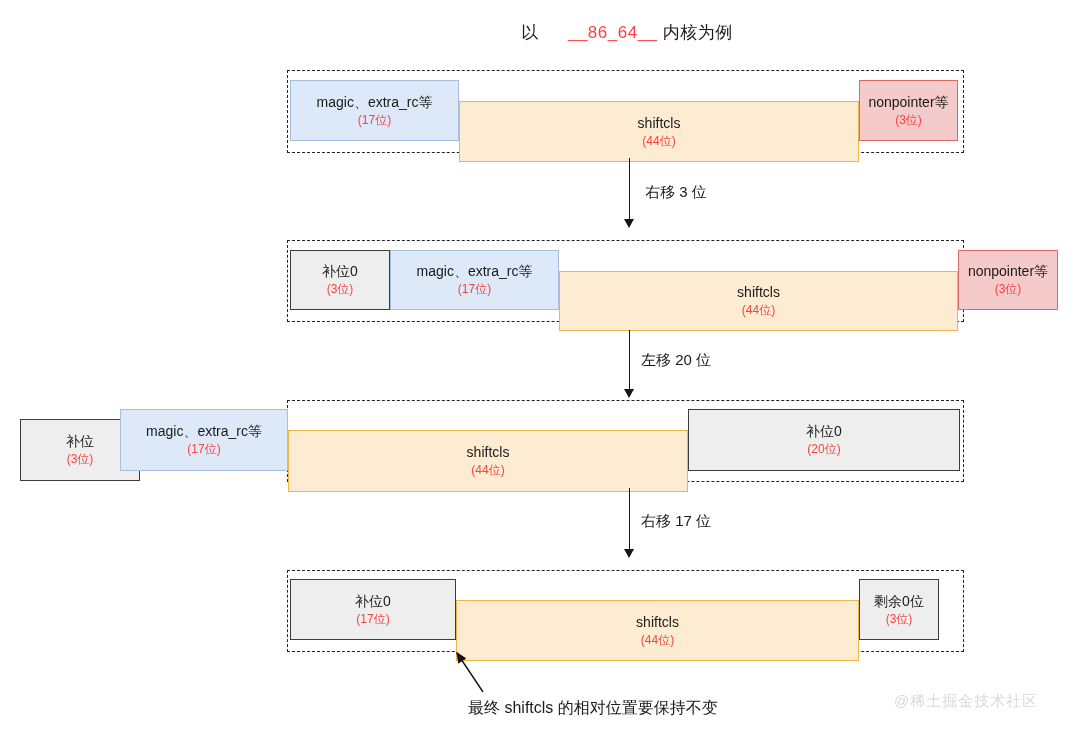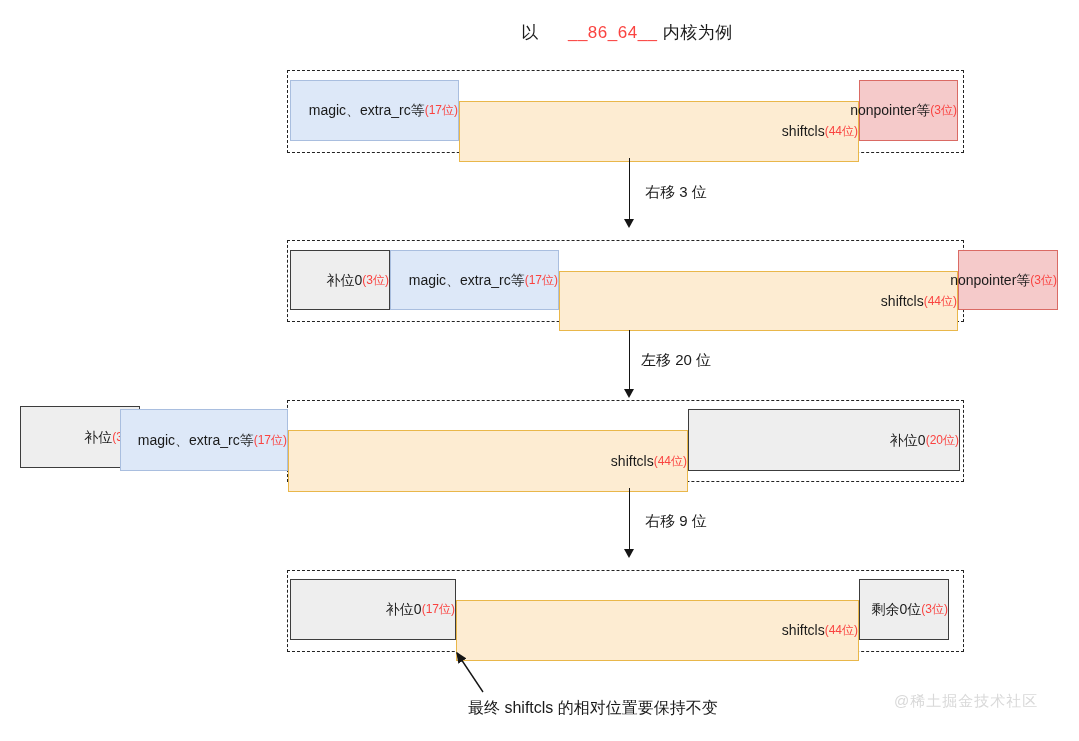--- a/index.html
+++ b/index.html
@@ -16,21 +16,21 @@
   }
   .title{
     position:absolute;top:21px;left:627px;transform:translateX(-50%);
     font-size:17px;font-weight:400;white-space:nowrap;letter-spacing:.5px;
   }
   .title .hl{color:var(--accent_red);margin-left:24px;}
   .dashed{
     position:absolute;border:1.3px dashed #222;background:transparent;
   }
   .block{
-    position:absolute;display:flex;flex-direction:row;align-items:center;justify-content:flex-end;
+    position:absolute;display:flex;flex-direction:column;align-items:center;justify-content:center;
     text-align:center;line-height:1.35;box-sizing:border-box;
   }
   .blabel{font-size:14px;color:var(--ink);white-space:nowrap;}
   .bbits{font-size:12px;color:var(--accent_red);white-space:nowrap;}
   .b-blue{background:var(--blue_fill);border:1px solid var(--blue_border);}
   .b-orange{background:var(--orange_fill);border:1.4px solid var(--orange_border);margin-top:21px;}
   .b-pink{background:var(--pink_fill);border:1.4px solid var(--pink_border);}
   .b-gray{background:var(--gray_fill);border:1.4px solid var(--gray_border);}
   .varrow{
     position:absolute;width:0;border-left:1.6px solid #151515;
@@ -94,50 +94,50 @@
   </div>
   <div class="block b-pink" style="left:958px;top:250px;width:100px;height:60px">
     <div class="blabel">nonpointer等</div>
     <div class="bbits">(3位)</div>
   </div>
 
   <div class="varrow" style="left:629px;top:330px;height:59px"></div>
   <div class="arrow-label" style="left:630px;top:351px">左移 20 位</div>
 
   <div class="dashed" style="left:287px;top:400px;width:675px;height:80px"></div>
-  <div class="block b-gray" style="left:20px;top:406px;width:120px;height:62px">
+  <div class="block b-gray" style="left:20px;top:419px;width:120px;height:62px">
     <div class="blabel">补位</div>
     <div class="bbits">(3位)</div>
   </div>
   <div class="block b-blue" style="left:120px;top:409px;width:168px;height:62px">
     <div class="blabel">magic、extra_rc等</div>
     <div class="bbits">(17位)</div>
   </div>
   <div class="block b-orange" style="left:288px;top:409px;width:400px;height:62px">
     <div class="blabel">shiftcls</div>
     <div class="bbits">(44位)</div>
   </div>
   <div class="block b-gray" style="left:688px;top:409px;width:272px;height:62px">
     <div class="blabel">补位0</div>
     <div class="bbits">(20位)</div>
   </div>
 
   <div class="varrow" style="left:629px;top:488px;height:61px"></div>
-  <div class="arrow-label" style="left:630px;top:512px">右移 9 位</div>
+  <div class="arrow-label" style="left:630px;top:512px">右移 17 位</div>
 
   <div class="dashed" style="left:287px;top:570px;width:675px;height:80px"></div>
   <div class="block b-gray" style="left:290px;top:579px;width:166px;height:61px">
     <div class="blabel">补位0</div>
     <div class="bbits">(17位)</div>
   </div>
   <div class="block b-orange" style="left:456px;top:579px;width:403px;height:61px">
     <div class="blabel">shiftcls</div>
     <div class="bbits">(44位)</div>
   </div>
-  <div class="block b-gray" style="left:859px;top:579px;width:90px;height:61px">
+  <div class="block b-gray" style="left:859px;top:579px;width:80px;height:61px">
     <div class="blabel">剩余0位</div>
     <div class="bbits">(3位)</div>
   </div>
 
   <svg class="note-arrow-svg" width="60" height="55" viewBox="0 0 60 55">
     <defs>
       <marker id="ah" markerWidth="10" markerHeight="10" refX="7" refY="3.5" orient="auto">
         <path d="M0,0 L8,3.5 L0,7 Z" fill="#151515"></path>
       </marker>
     </defs>

